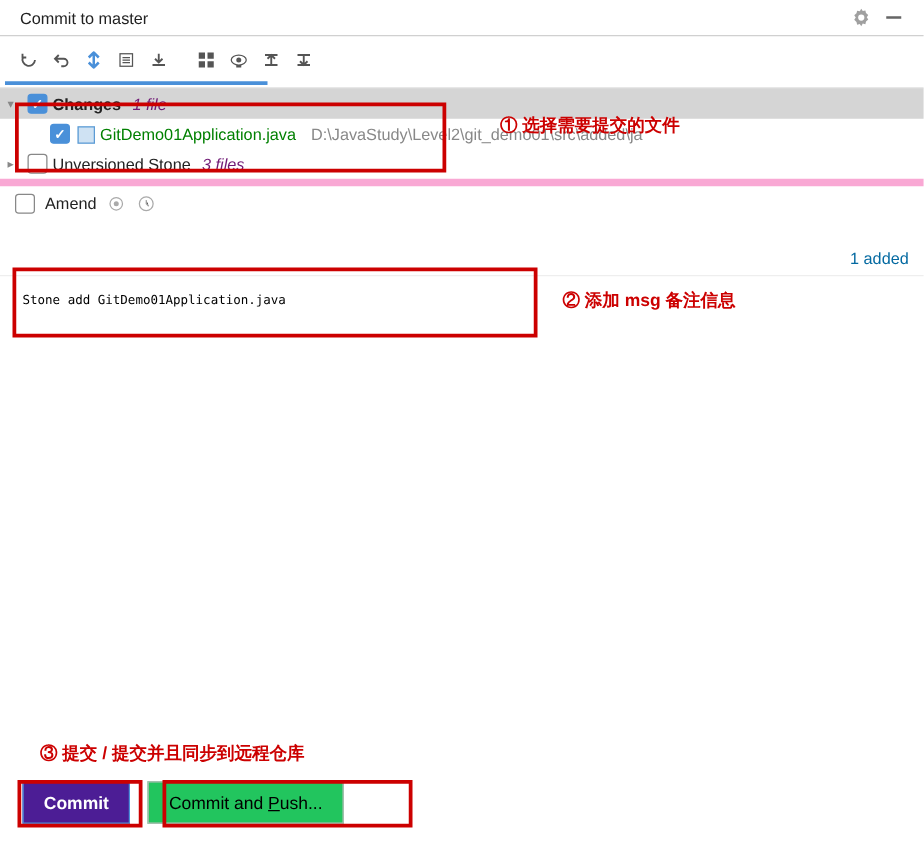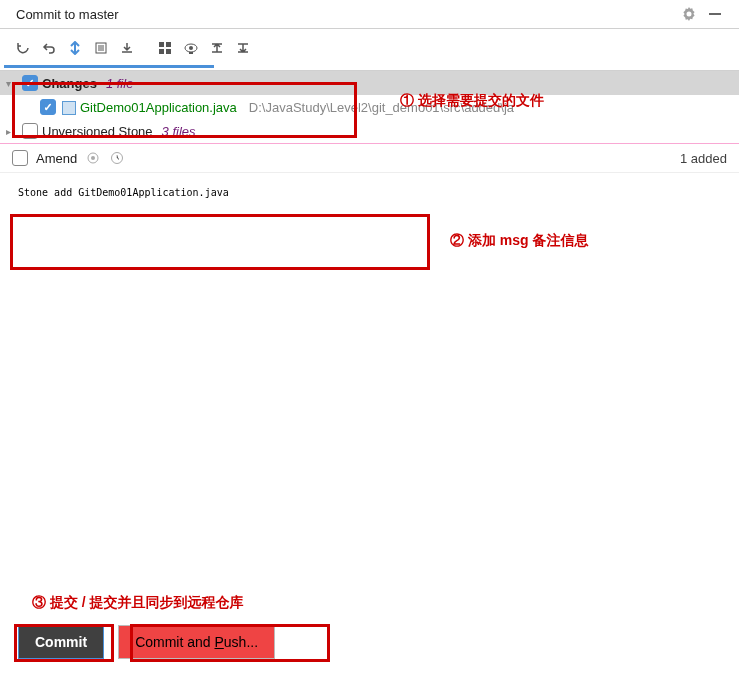--- a/index.html
+++ b/index.html
@@ -19,27 +19,27 @@
     .checkbox { width: 16px; height: 16px; border: 1px solid #888; border-radius: 3px; display: inline-flex; align-items: center; justify-content: center; background: #fff; }
     .checkbox.checked { background: #4a90d9; border-color: #4a90d9; color: #fff; }
     .checkbox.checked::after { content: "✓"; font-size: 11px; font-weight: bold; }
     .node-label { font-size: 13px; }
     .node-label.bold { font-weight: bold; }
     .file-count { color: #701a75; margin-left: 5px; font-style: italic; }
     .file-name { color: #008000; }
     .file-path { color: #888; margin-left: 8px; }
     .file-icon { width: 16px; height: 14px; display: inline-block; position: relative; }
     .file-icon::before { content: ""; position: absolute; width: 12px; height: 12px; border: 1px solid #5b9bd5; background: #cfe2f3; top: 0; left: 2px; }
-    .amend-bar { display: flex; align-items: center; gap: 8px; padding: 6px 12px; border-top: 1px solid #f9a8d4; border-bottom: 1px solid #eee; }
-    .amend-bar .right { margin-left: auto; color: #404040; }
+    .amend-bar { display: flex; gap: 8px; padding: 6px 12px; border-top: 6px solid #f9a8d4; border-bottom: 1px solid #eee; }
+    .amend-bar .right { margin-left: auto; color: #0369a1; margin-top: 44px; }
     .commit-msg { width: calc(100% - 24px); margin: 8px 12px; height: 50px; padding: 6px; font-family: "Consolas", monospace; font-size: 10px; border: none; outline: none; resize: none; }
     .msg-area { height: 370px; }
     .footer { position: absolute; bottom: 18px; left: 18px; display: flex; gap: 14px; }
-    .btn { padding: 8px 16px; font-size: 14px; border: 1px solid #bbb; background: #ef4444; cursor: pointer; }
-    .btn.primary { background: #404040; color: #fff; border-color: #4a90d9; font-weight: bold; }
+    .btn { padding: 8px 16px; font-size: 14px; border: 1px solid #bbb; background: #22c55e; cursor: pointer; }
+    .btn.primary { background: #4c1d95; color: #fff; border-color: #4a90d9; font-weight: bold; }
     .annotation { position: absolute; color: #cc0000; font-weight: bold; font-size: 14px; pointer-events: none; }
     .red-box { position: absolute; border: 3px solid #cc0000; pointer-events: none; }
     .underline { text-decoration: underline; }
   </style>
 </head>
 <body>
 
 <div class="header">
   <span class="header-title">Commit to master</span>
   <div class="header-icons">

